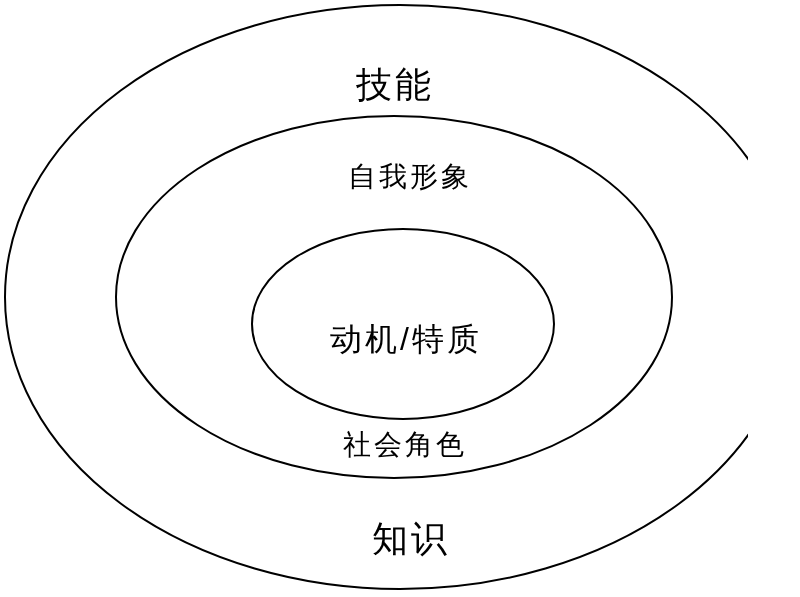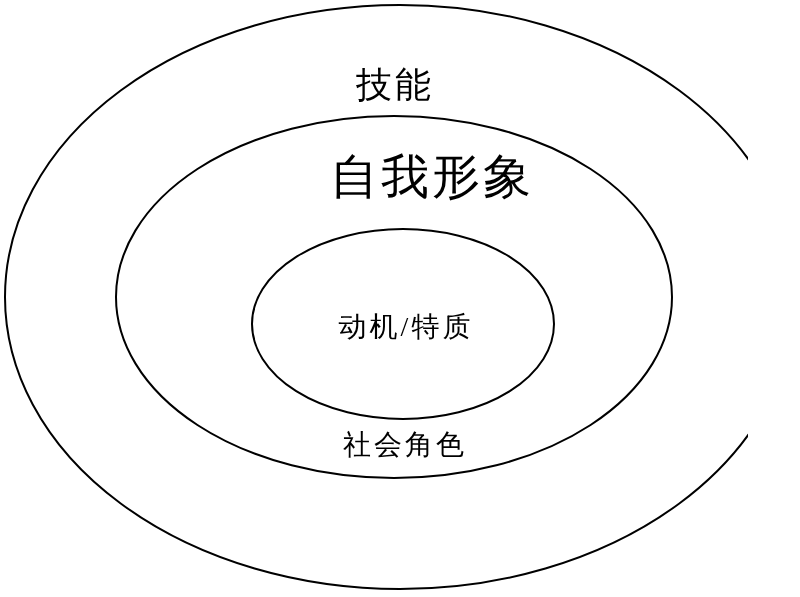--- a/index.html
+++ b/index.html
@@ -6,21 +6,21 @@
     margin: 0;
     padding: 0;
     background: #ffffff;
   }
   .canvas {
     position: relative;
     width: 748px;
     height: 597px;
     background: #ffffff;
     overflow: hidden;
-    font-family: Liberation Serif, serif;
+    font-family: Liberation Sans, sans-serif;
   }
   .canvas svg {
     position: absolute;
     left: 0;
     top: 0;
   }
   .ellipse {
     fill: none;
     stroke: #000000;
     stroke-width: 2;
@@ -28,22 +28,22 @@
   .label {
     position: absolute;
     transform: translate(-50%, -50%);
     color: #000000;
     white-space: nowrap;
     letter-spacing: 3px;
     font-weight: 500;
     line-height: 1;
   }
   .label-outer-top    { left: 395px; top:  85px; font-size: 36px; }
-  .label-middle-top   { left: 432px; top: 177px; font-size: 48px; }
-  .label-inner-center { left: 406px; top: 327px; font-size: 28px; }
+  .label-middle-top   { left: 410px; top: 177px; font-size: 28px; }
+  .label-inner-center { left: 406px; top: 339px; font-size: 32px; }
   .label-middle-bottom{ left: 405px; top: 445px; font-size: 28px; }
   .label-outer-bottom { left: 411px; top: 539px; font-size: 36px; }
 </style>
 </head>
 <body>
 
 <div class="canvas">
 
   <svg width="800" height="597" viewBox="0 0 800 597">
     <ellipse class="ellipse" cx="400" cy="297" rx="395" ry="292"></ellipse>
@@ -52,14 +52,15 @@
   </svg>
 
   <div class="label label-outer-top">技能</div>
 
   <div class="label label-middle-top">自我形象</div>
 
   <div class="label label-inner-center">动机/特质</div>
 
   <div class="label label-middle-bottom">社会角色</div>
 
+  <div class="label label-outer-bottom">知识</div>
 
 </div>
 
 </body></html>

